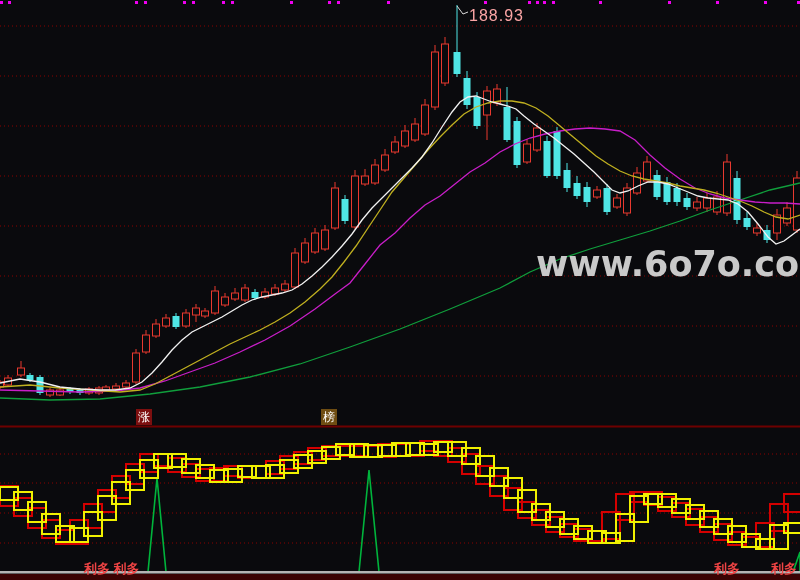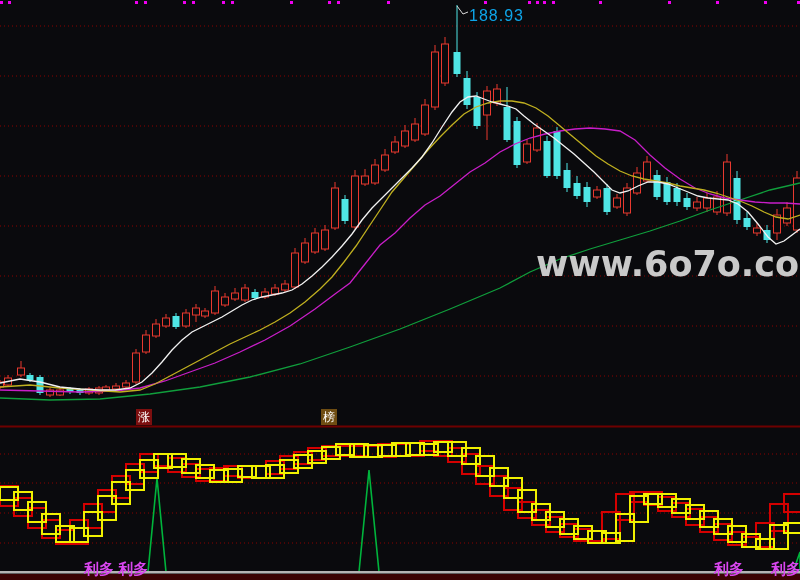--- a/index.html
+++ b/index.html
@@ -1,30 +1,30 @@
 <!DOCTYPE html>
 <html><head>
 <meta charset="utf-8">
 <style>
   html,body{margin:0;padding:0;background:#000;}
   .screen{position:relative;width:800px;height:580px;background:#0a0a0d;overflow:hidden;
           font-family:"Liberation Sans",sans-serif;}
   .screen svg{position:absolute;left:0;top:0;}
   .txt{position:absolute;white-space:pre;}
-  .price-callout{left:469px;top:7px;font-size:16px;color:#0ea5e9;letter-spacing:1px;}
+  .price-callout{left:469px;top:7px;font-size:16px;color:#fca5a5;letter-spacing:1px;}
   .watermark{left:536px;top:244px;font-size:35px;font-weight:bold;color:#c9c9c9;
              font-family:"DejaVu Sans",sans-serif;}
   .badge{position:absolute;width:16px;height:16px;line-height:16px;text-align:center;
          color:#fff;font-size:12px;top:409px;}
   .badge-zhang{left:136px;background:#7d0f0f;}
   .badge-bang{left:321px;background:#6f4d12;}
   .sub-label{left:2px;top:427px;font-size:13px;font-weight:bold;}
   .sub-label .pre{color:#f000f0;}
   .sub-label .name{color:#00d44a;}
-  .signal{color:#d946ef;font-size:15px;font-weight:bold;top:560px;}
+  .signal{color:#ef4444;font-size:13px;font-weight:bold;top:560px;}
   .sig0{left:84px;} .sig1{left:714px;} .sig2{left:771px;}
 </style>
 </head>
 <body>
 
 <div class="screen">
   <svg id="chart" width="800" height="580" viewBox="0 0 800 580">
       <g>
         <line x1="0" y1="26" x2="800" y2="26" stroke="#8b0000" stroke-width="1" stroke-dasharray="1 3"></line>
         <line x1="0" y1="76" x2="800" y2="76" stroke="#8b0000" stroke-width="1" stroke-dasharray="1 3"></line>

